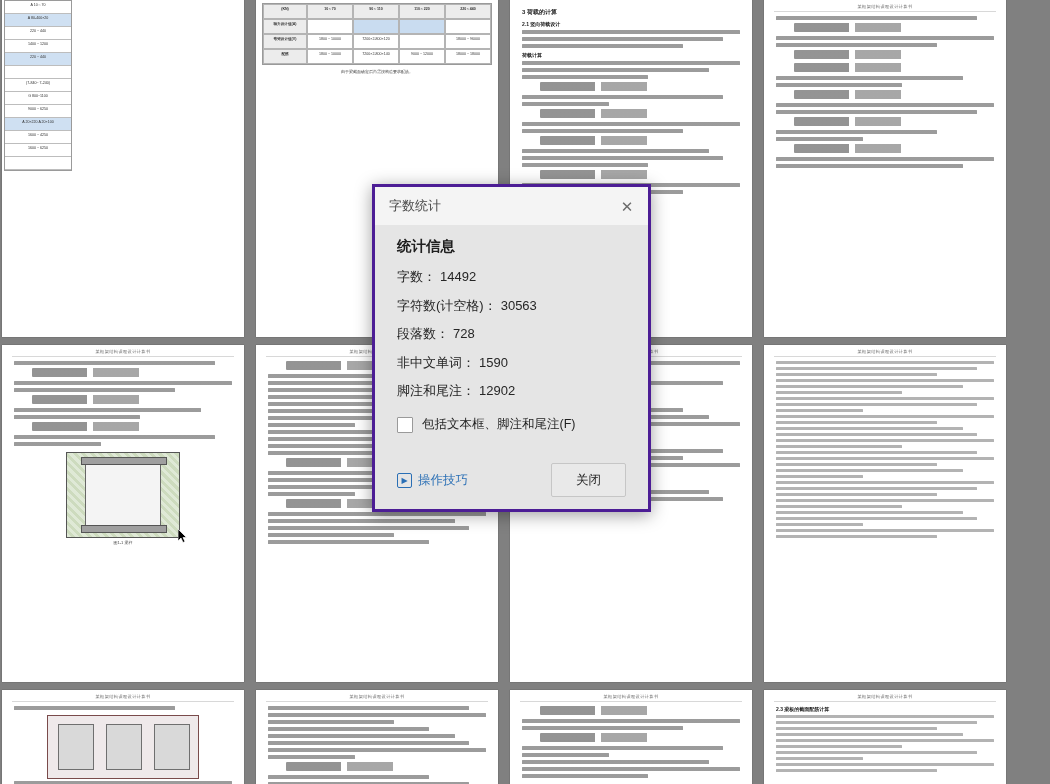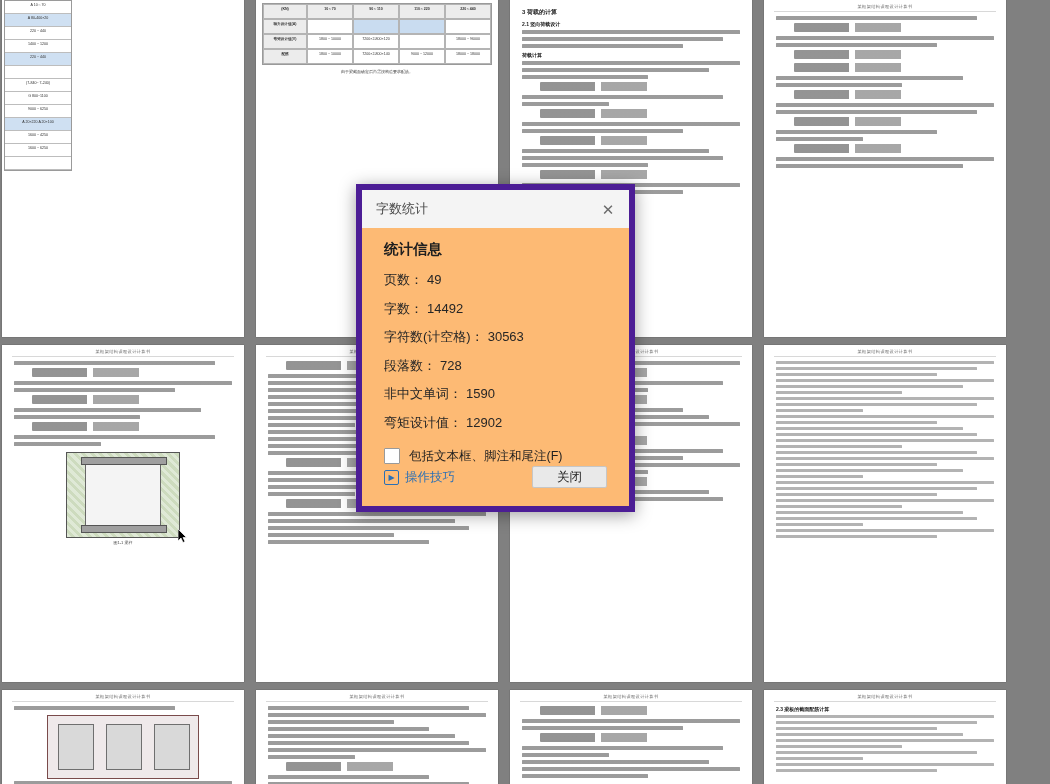--- a/index.html
+++ b/index.html
@@ -160,27 +160,27 @@
   .figure2 .cell {
     position: absolute;
     top: 8px; bottom: 8px;
     background: #d9d9d9;
     border: .7px solid #6f6f6f;
   }
 
   
   .modal-shadow {
     position: absolute;
-    left: 356px;
+    left: 372px;
     top: 184px;
     width: 279px;
     height: 328px;
-    background: #fdba74;
+    background: #e5e5e5;
     box-shadow: 0 3px 16px rgba(0,0,0,.38);
-    border: 6px solid #4c1d95;
+    border: 3px solid #4c1d95;
     box-sizing: border-box;
   }
   .modal-titlebar {
     height: 38px;
     background: #f4f4f4;
     display: flex;
     align-items: center;
     justify-content: space-between;
     padding: 0 10px 0 14px;
     box-sizing: border-box;
@@ -258,21 +258,21 @@
     border-radius: 2px;
     margin-right: 6px;
     display: flex;
     align-items: center;
     justify-content: center;
     font-size: 8px;
     color: #2a6fb5;
   }
   .close-action {
     width: 75px;
-    height: 22px;
+    height: 34px;
     background: #e9e9e9;
     border: 1px solid #c6c6c6;
     border-radius: 2px;
     font-size: 12.5px;
     color: #1f1f1f;
     cursor: pointer;
     font-family: "Liberation Sans", sans-serif;
     margin-left: 16px;
   }
 
@@ -572,36 +572,33 @@
   <div class="modal-shadow">
     <div class="modal-titlebar">
       <div class="modal-title">字数统计</div>
       <div class="close-btn">✕</div>
     </div>
 
     <div class="modal-body">
       <div class="section-head">统计信息</div>
 
       <div class="stat-row">
-        <span class="lbl">页数：</span><span class="val">49</span>
-      </div>
-      <div class="stat-row">
         <span class="lbl">字数：</span><span class="val">14492</span>
       </div>
       <div class="stat-row">
         <span class="lbl">字符数(计空格)：</span><span class="val">30563</span>
       </div>
       <div class="stat-row">
         <span class="lbl">段落数：</span><span class="val">728</span>
       </div>
       <div class="stat-row">
         <span class="lbl">非中文单词：</span><span class="val">1590</span>
       </div>
       <div class="stat-row">
-        <span class="lbl">弯矩设计值：</span><span class="val">12902</span>
+        <span class="lbl">脚注和尾注：</span><span class="val">12902</span>
       </div>
 
       <div class="cb-row">
         <span class="cb-box"></span>
         <span>包括文本框、脚注和尾注(F)</span>
       </div>
     </div>
 
     <div class="modal-footer">
       <div class="tips-link">

